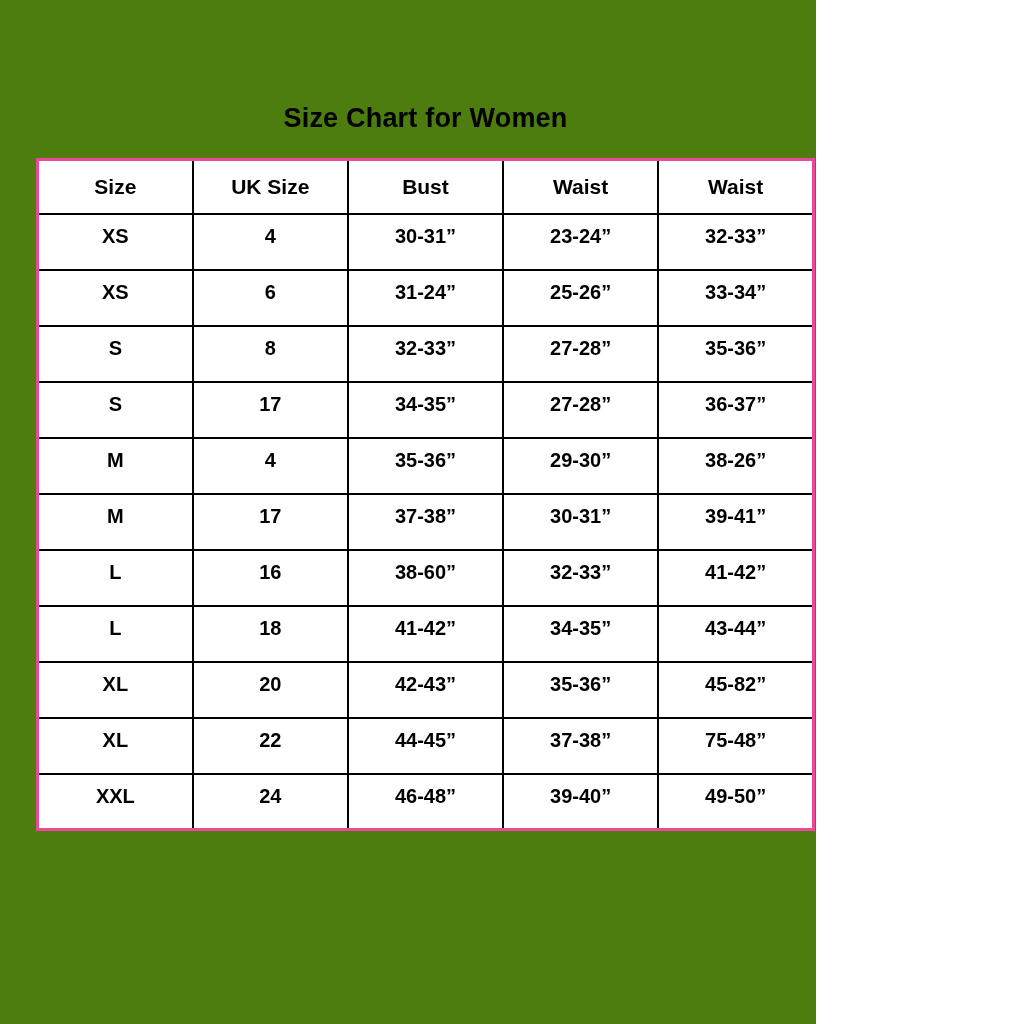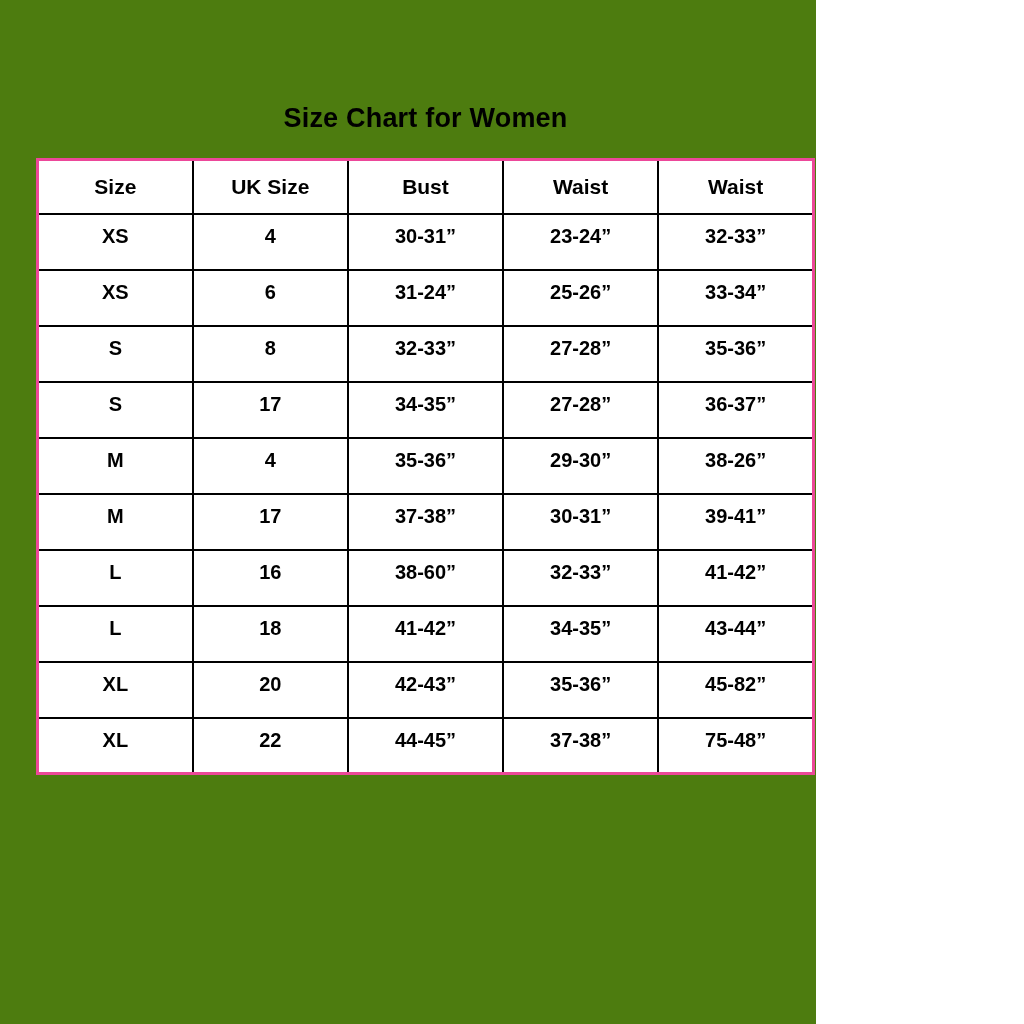--- a/index.html
+++ b/index.html
@@ -129,15 +129,22 @@
           <td>35-36”</td>
           <td>45-82”</td>
         </tr>
         <tr>
           <td>XL</td>
           <td>22</td>
           <td>44-45”</td>
           <td>37-38”</td>
           <td>75-48”</td>
         </tr>
+        <tr>
+          <td>XXL</td>
+          <td>24</td>
+          <td>46-48”</td>
+          <td>39-40”</td>
+          <td>49-50”</td>
+        </tr>
       </tbody>
   </table>
 </div>
 
 </body></html>

